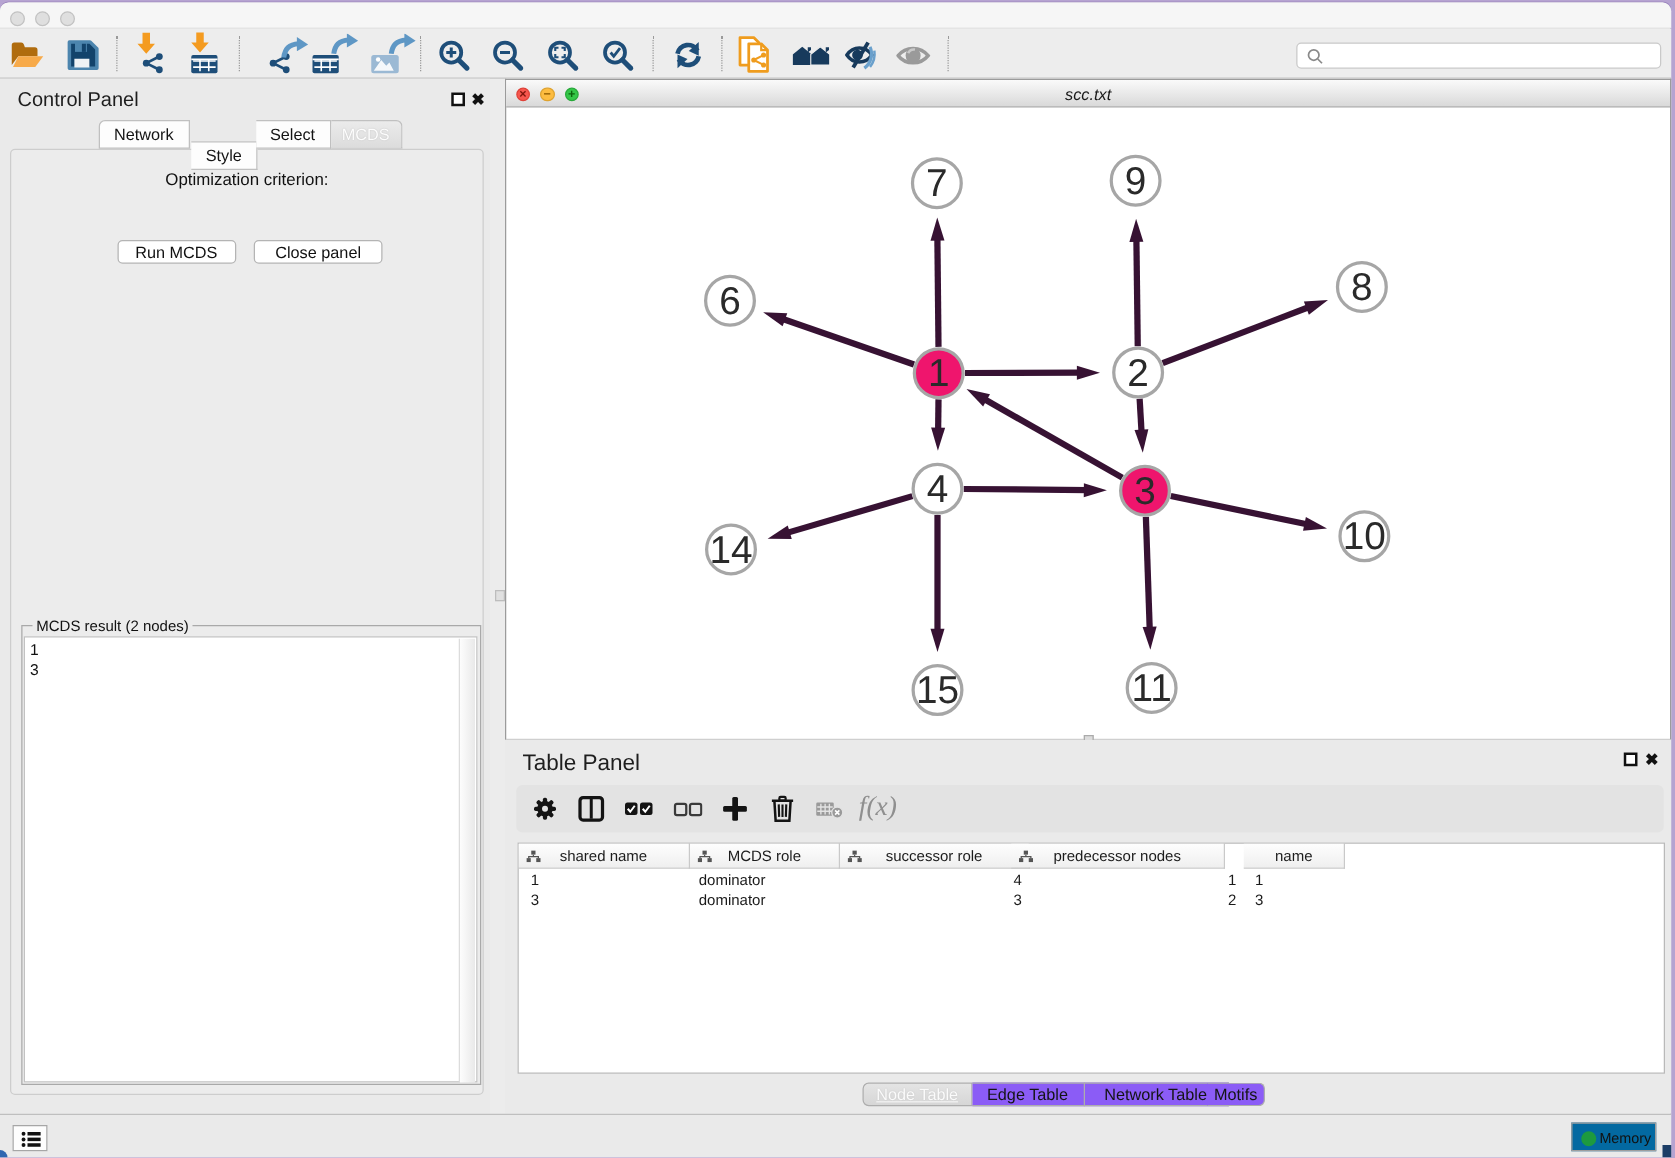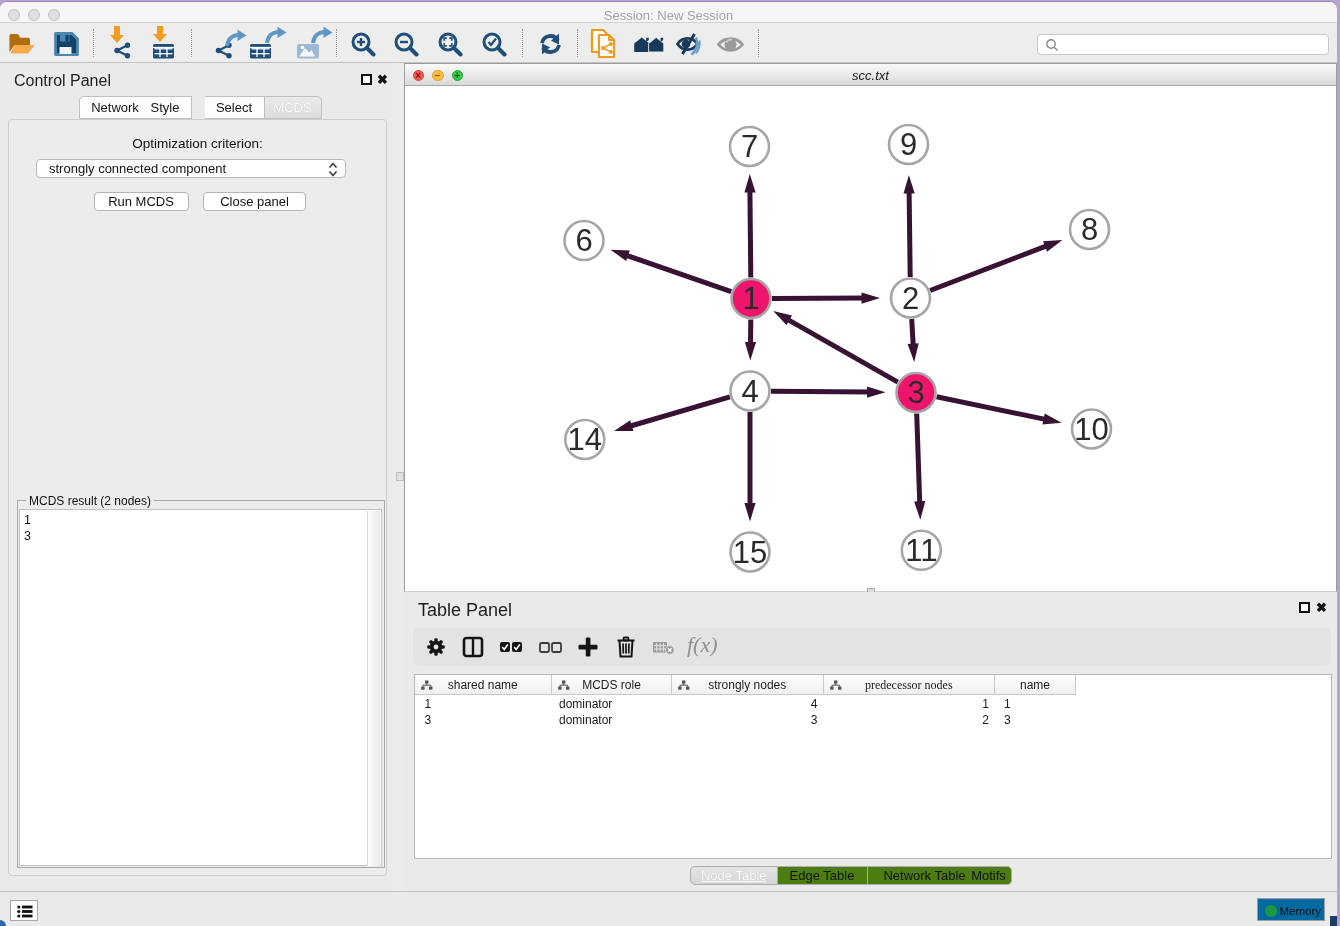--- a/index.html
+++ b/index.html
@@ -36,35 +36,34 @@
 .mac { width:11.5px; height:11.5px; border-radius:50%; top:5.5px; text-align:center; font-size:10px; font-weight:bold; line-height:10px; }
 #net-name { top:4px; left:0; width:931px; text-align:center; font-size:13px; color:#181818;font-style:italic; }
 
 #tp { left:404px; top:592px; width:933px; height:299px; background:#eaeaea; }
 #tp-title { left:14px; top:8px; font-size:18px; color:#1e1e1e; }
 #tp-toolbar { left:9px; top:36px; width:918px; height:38px; background:#e3e3e3; border-radius:5px; }
 #tbl { left:9.5px; top:82px; width:918px; height:185px; background:#fff; border:1px solid #b9b9b9; }
 .th { top:0; height:20px; background:linear-gradient(#fefefe,#efefef); border-right:1px solid #c9c9c9; border-bottom:1px solid #c9c9c9; font-size:12px; color:#1c1c1c; }
 .th span { display:block; text-align:center; margin-top:3px; }
 .td { font-size:12px; color:#1a1a1a; }
-.btab { top:274px; height:19px; background:#4d7c0f; border:1px solid #adadad; border-left:none; font-size:13px; color:#141414; text-align:center; line-height:18px; }
+.btab { top:274px; height:19px; background:#8b5cf6; border:1px solid #adadad; border-left:none; font-size:13px; color:#141414; text-align:center; line-height:18px; }
 
 #status { left:0; top:891px; width:1337px; height:35px; background:#eaeaea; border-top:1px solid #bfbfbf; }
 #listbtn { left:10px; top:8px; width:28px; height:21px; background:#fdfdfd; border:1px solid #a6a6a6; }
 #membtn { left:1257px; top:6px; width:68px; height:23px; background:#0369a1; border:1px solid #9e9e9e; font-size:12px; color:#111; }
 svg.ic { display:block; }
 </style>
 </head>
 <body>
 <div class="abs" id="win"></div>
 <div class="abs" id="titlebar">
   <div class="abs tl" style="left:8px;"></div>
   <div class="abs tl" style="left:28px;"></div>
   <div class="abs tl" style="left:48px;"></div>
-  <div class="abs" id="title">Session: New Session</div>
 </div>
 <div class="abs" id="toolbar">
   <div class="abs tsep" style="left:93px;"></div>
   <div class="abs tsep" style="left:191px;"></div>
   <div class="abs tsep" style="left:336px;"></div>
   <div class="abs tsep" style="left:522px;"></div>
   <div class="abs tsep" style="left:577px;"></div>
   <div class="abs tsep" style="left:758px;"></div>
   <svg class="ic abs" style="left:7px;top:9px;" width="30" height="24" viewBox="0 0 30 24">
       <path d="M2.4 20 L2.4 4 Q2.4 2 4.4 2 L10 2 Q11.6 2 12.1 3.6 L12.9 5.8 L20.9 5.8 Q23 5.8 23 7.9 L23 12.9 L7.7 12.9 Z" fill="#b06c0e"></path>
@@ -181,30 +180,24 @@
       </svg>
   </div>
 </div>
 
 <div class="abs" id="cp">
   <div class="abs" id="cp-title">Control Panel</div>
   <div class="abs float-ic" style="left:361px; top:11px;"></div>
   <div class="abs close-ic" style="left:377px; top:10px;">✖</div>
   <div class="abs" id="cp-pane"></div>
   <div class="abs tab" style="left:78.5px; width:73px; border-radius:5px 0 0 0; border-left:1px solid #c0c0c0;">Network</div>
-  <div class="abs tab" style="left:139px; width:53px;">Style</div>
+  <div class="abs tab" style="left:153px; width:53px;margin-top:17px;">Style</div>
   <div class="abs tab" style="left:204.5px; width:60px;">Select</div>
   <div class="abs tab" style="left:264.5px; width:57px; border-radius:0 5px 0 0; background:linear-gradient(#ebebeb,#dcdcdc); color:#fdfdfd; text-shadow:0 0 1px #b5b5b5;">MCDS</div>
   <div class="abs" id="opt-label" style="left:8px;">Optimization criterion:</div>
-  <div class="abs" id="opt-select" style="">strongly connected component
-    <svg class="ic abs" style="right:7px;top:2px;" width="10" height="15" viewBox="0 0 10 15">
-        <path d="M1.5 5.5 L5 1.5 L8.5 5.5" fill="none" stroke="#444" stroke-width="1.8"></path>
-        <path d="M1.5 9.5 L5 13.5 L8.5 9.5" fill="none" stroke="#444" stroke-width="1.8"></path>
-      </svg>
-  </div>
   <div class="abs btn" style="left:93.5px; width:95px;">Run MCDS</div>
   <div class="abs btn" style="left:203px; width:103px;">Close panel</div>
   <div class="abs" id="mcds-group"></div>
   <div class="abs" id="mcds-label">MCDS result (2 nodes)</div>
   <div class="abs" id="mcds-white">
     <div style="font-size:12.5px; color:#111; padding:3px 0 0 4px; line-height:15.5px;">1<br>3</div>
     <div class="abs" id="mcds-scroll"></div>
   </div>
 </div>
 
@@ -348,23 +341,23 @@
         </svg>
         <span>MCDS role</span>
       </div>
     <div class="abs th" style="left:257.5px; width:151.5px;">
         <svg class="ic abs" style="left:6px;top:5px;" width="12" height="10" viewBox="0 0 12 10">
           <rect x="4" y="0.5" width="3.4" height="3.2" fill="#555"></rect>
           <rect x="0.2" y="6.5" width="3.4" height="3.2" fill="#555"></rect>
           <rect x="8" y="6.5" width="3.4" height="3.2" fill="#555"></rect>
           <path d="M5.7 3.7 L5.7 5.2 M2 6.5 L2 5.2 L9.7 5.2 L9.7 6.5" fill="none" stroke="#555" stroke-width="1"></path>
         </svg>
-        <span>strongly nodes</span>
+        <span>successor role</span>
       </div>
-    <div class="abs th" style="left:409.0px; width:171.5px;font-family:Liberation Serif, serif;">
+    <div class="abs th" style="left:394px; width:171.5px;">
         <svg class="ic abs" style="left:6px;top:5px;" width="12" height="10" viewBox="0 0 12 10">
           <rect x="4" y="0.5" width="3.4" height="3.2" fill="#555"></rect>
           <rect x="0.2" y="6.5" width="3.4" height="3.2" fill="#555"></rect>
           <rect x="8" y="6.5" width="3.4" height="3.2" fill="#555"></rect>
           <path d="M5.7 3.7 L5.7 5.2 M2 6.5 L2 5.2 L9.7 5.2 L9.7 6.5" fill="none" stroke="#555" stroke-width="1"></path>
         </svg>
         <span>predecessor nodes</span>
       </div>
     <div class="abs th" style="left:580.5px; width:81.0px;">
         <span>name</span>

